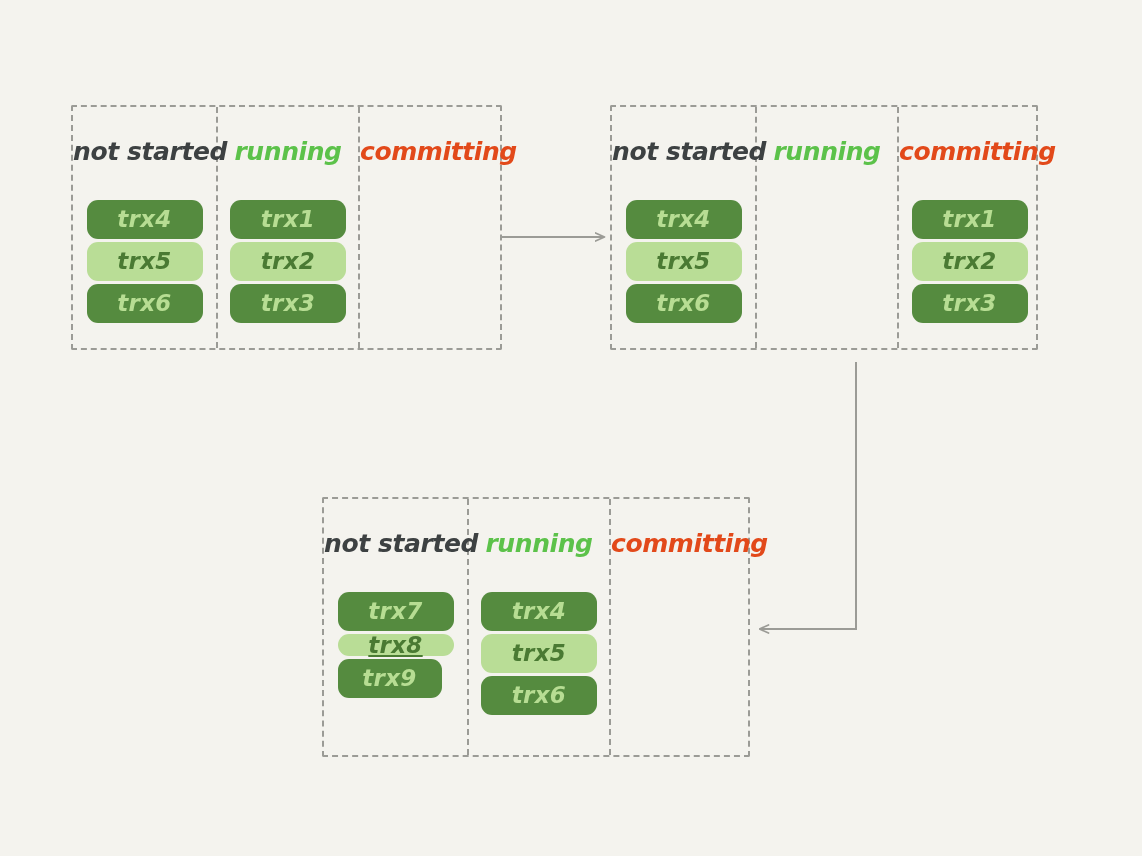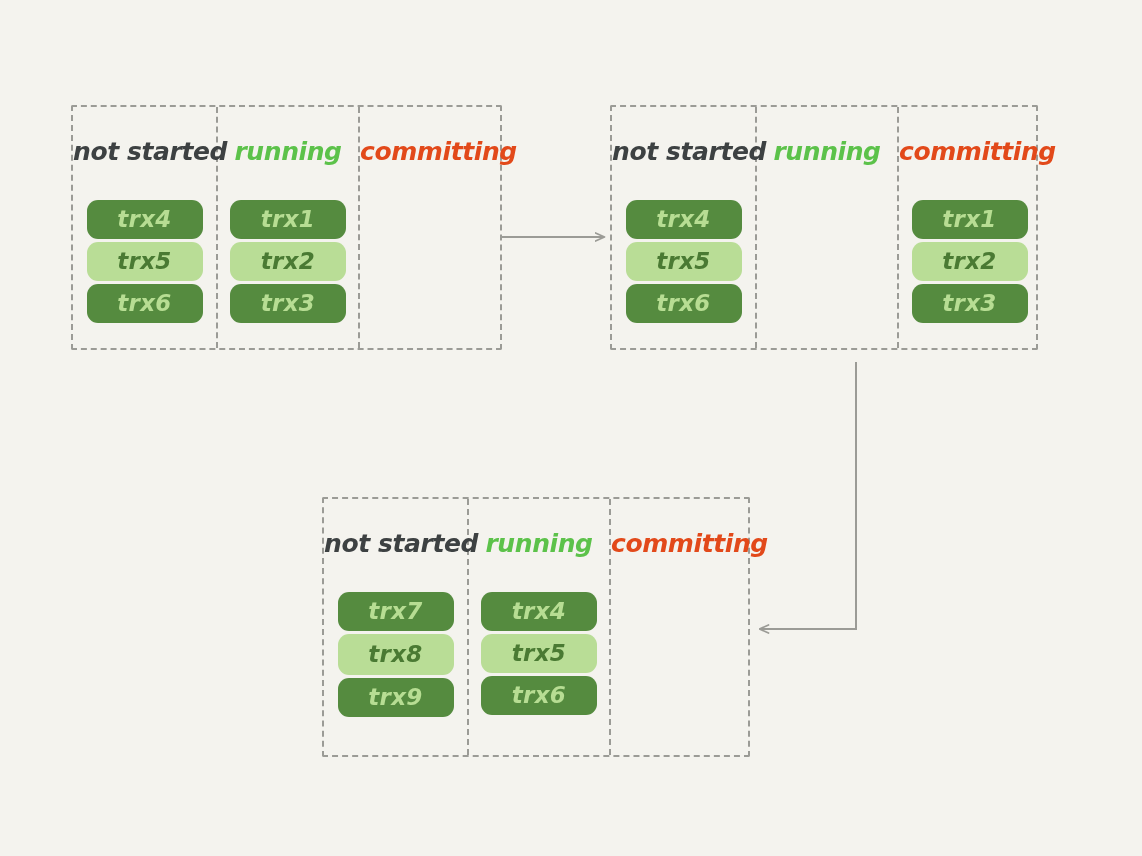--- a/index.html
+++ b/index.html
@@ -163,22 +163,22 @@
           <div class="pill light" style="width: 116px; height: 39px;">trx2</div>
           <div class="pill dark" style="width: 116px; height: 39px;">trx3</div>
         </div>
       </div>
     </div>
     <div class="panel" style="left: 322px; top: 497px; width: 428px; height: 260px;">
       <div class="col divider" style="left: 0px; width: 145px;">
         <div class="col-head head-not-started" style="top: 32px; color: rgb(61, 65, 66);">not started</div>
         <div class="stack" style="top: 93px;">
           <div class="pill dark" style="width: 116px; height: 39px;">trx7</div>
-          <div class="pill light" style="width: 116px; height: 41px;">trx8</div>
-          <div class="pill dark" style="width: 116px; height: 39px;">trx9</div>
+          <div class="pill light" style="width: 116px; height: 22px; text-decoration: underline;">trx8</div>
+          <div class="pill dark" style="width: 104px; height: 39px;">trx9</div>
         </div>
       </div>
       <div class="col divider" style="left: 145px; width: 142px;">
         <div class="col-head head-running" style="top: 32px; color: rgb(92, 194, 74);">running</div>
         <div class="stack" style="top: 93px;">
           <div class="pill dark" style="width: 116px; height: 39px;">trx4</div>
           <div class="pill light" style="width: 116px; height: 39px;">trx5</div>
           <div class="pill dark" style="width: 116px; height: 39px;">trx6</div>
         </div>
       </div>

